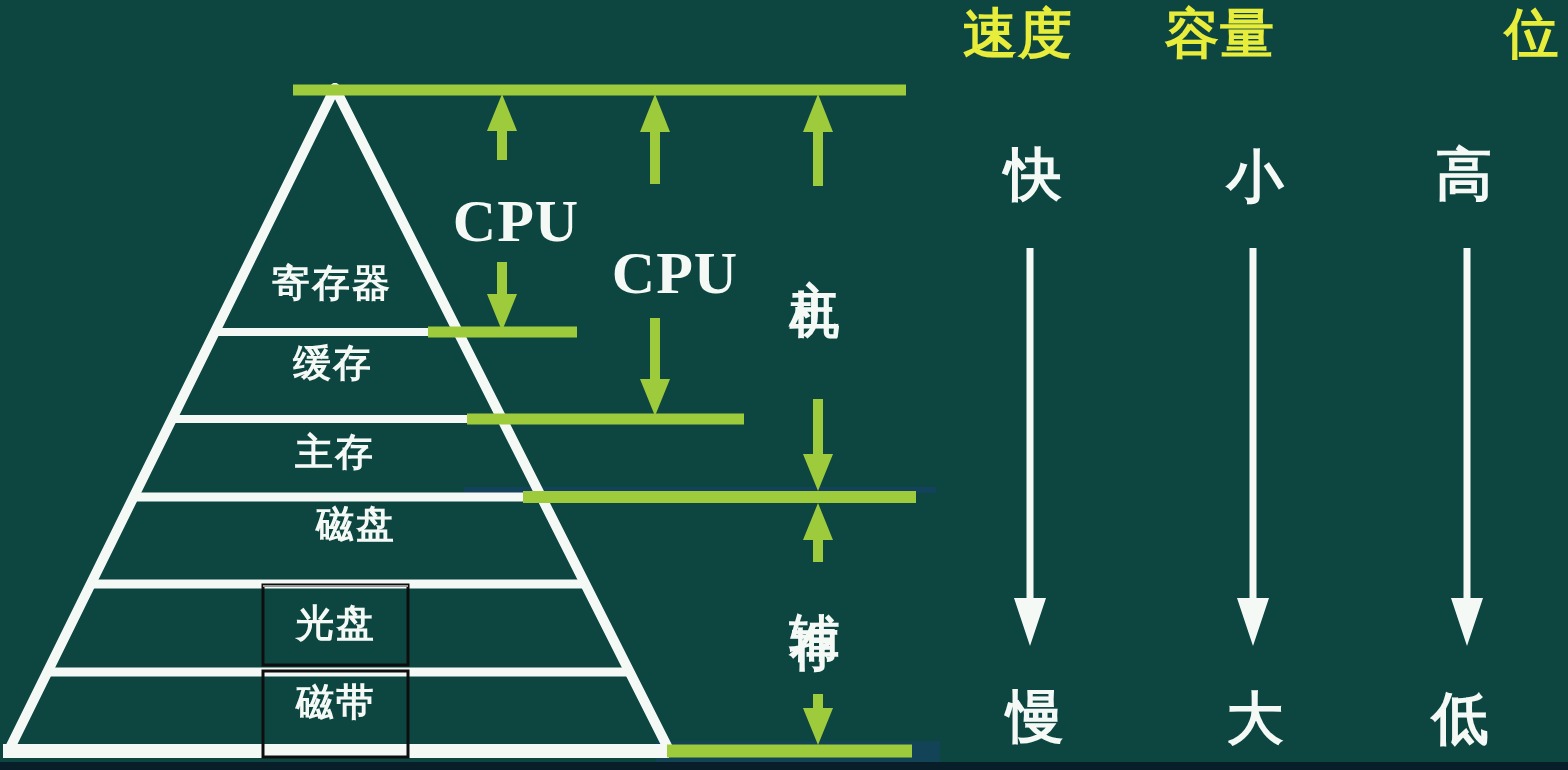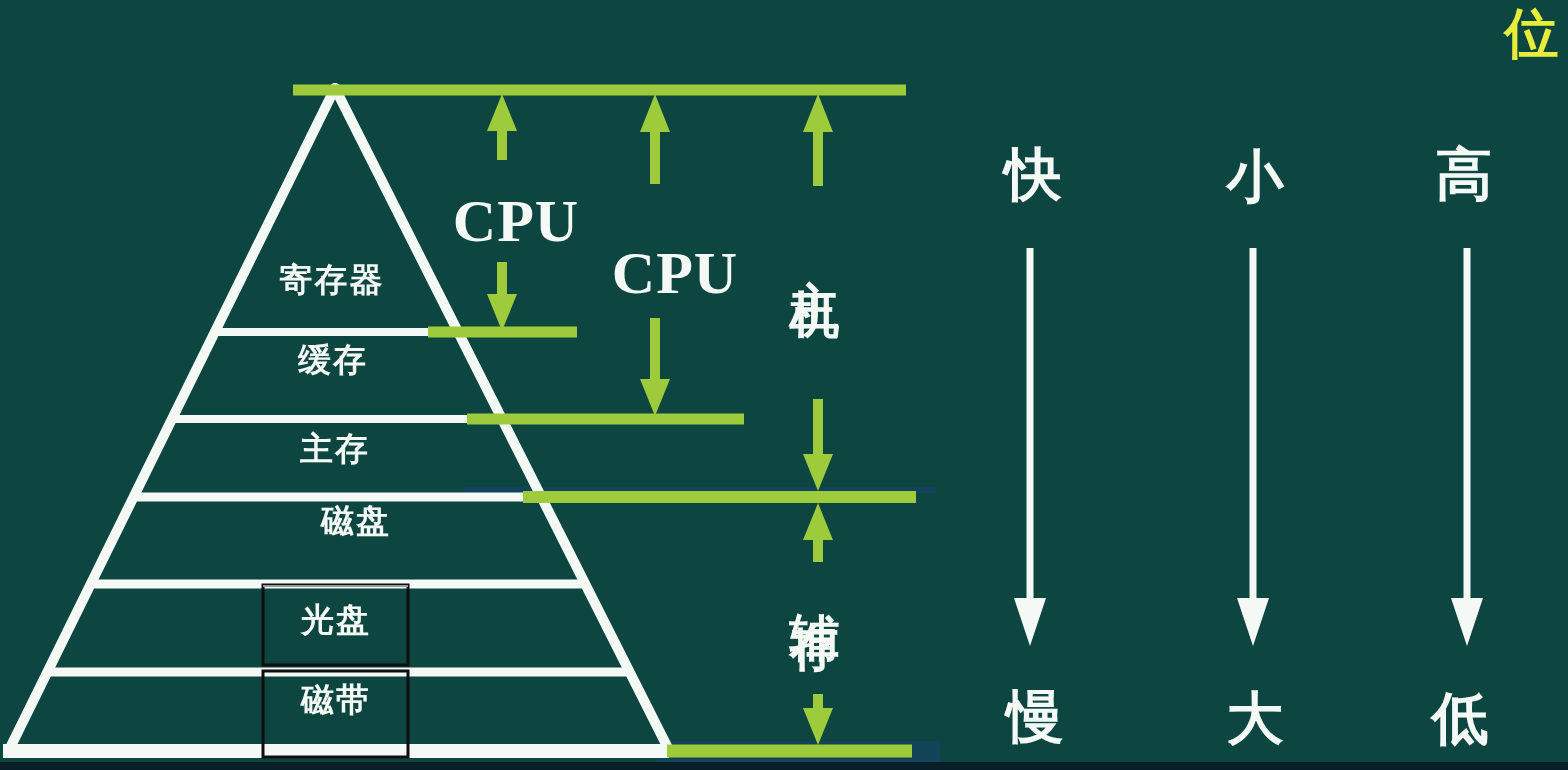--- a/index.html
+++ b/index.html
@@ -1,21 +1,21 @@
 <!DOCTYPE html>
 <html><head>
 <meta charset="utf-8">
 <style>
   html,body{margin:0;padding:0;background:#0d4640;}
   #canvas{position:relative;width:1568px;height:770px;background:#0d4640;overflow:hidden;
           font-family:"Liberation Serif","DejaVu Serif",serif;}
   #gfx{position:absolute;left:0;top:0;}
   .lbl{position:absolute;transform:translateX(-50%);white-space:nowrap;color:#f4f9f6;
        font-weight:600;line-height:1;z-index:3;}
-  .lv{font-size:33px;letter-spacing:2px;}
+  .lv{font-size:38px;letter-spacing:2px;}
   .cpu{font-size:60px;font-weight:700;letter-spacing:1px;}
   .vert{writing-mode:vertical-rl;text-orientation:upright;font-size:50px;letter-spacing:11px;}
   .hdr{font-size:54px;color:#e8ed3c;font-weight:700;letter-spacing:1px;}
   .big{font-size:57px;}
 </style>
 </head>
 <body>
 
 <div id="canvas">
 
@@ -96,20 +96,22 @@
   <div class="lbl lv" style="left:335px;top:433px;text-align:right;">主存</div>
   <div class="lbl lv" style="left:336px;top:505px;margin-left:20px;">磁盘</div>
   <div class="lbl lv" style="left:336px;top:604px;">光盘</div>
   <div class="lbl lv" style="left:336px;top:686px;font-family:Liberation Mono, monospace;">磁带</div>
 
   <div class="lbl cpu" style="left:516px;top:191px;">CPU</div>
   <div class="lbl cpu" style="left:675px;top:243px;">CPU</div>
   <div class="lbl vert" style="left:815px;top:238px;">主机</div>
   <div class="lbl vert" style="left:815px;top:572px;">辅存</div>
 
+  <div class="lbl hdr" style="left:1018px;top:7px;">速度</div>
+  <div class="lbl hdr" style="left:1220px;top:7px;">容量</div>
   <div class="lbl hdr" style="left:1532px;top:7px;">位</div>
 
   <div class="lbl big" style="left:1033px;top:146px;">快</div>
   <div class="lbl big" style="left:1035px;top:688px;">慢</div>
   <div class="lbl big" style="left:1255px;top:148px;">小</div>
   <div class="lbl big" style="left:1255px;top:690px;">大</div>
   <div class="lbl big" style="left:1464px;top:146px;">高</div>
   <div class="lbl big" style="left:1460px;top:690px;">低</div>
 
 </div>

